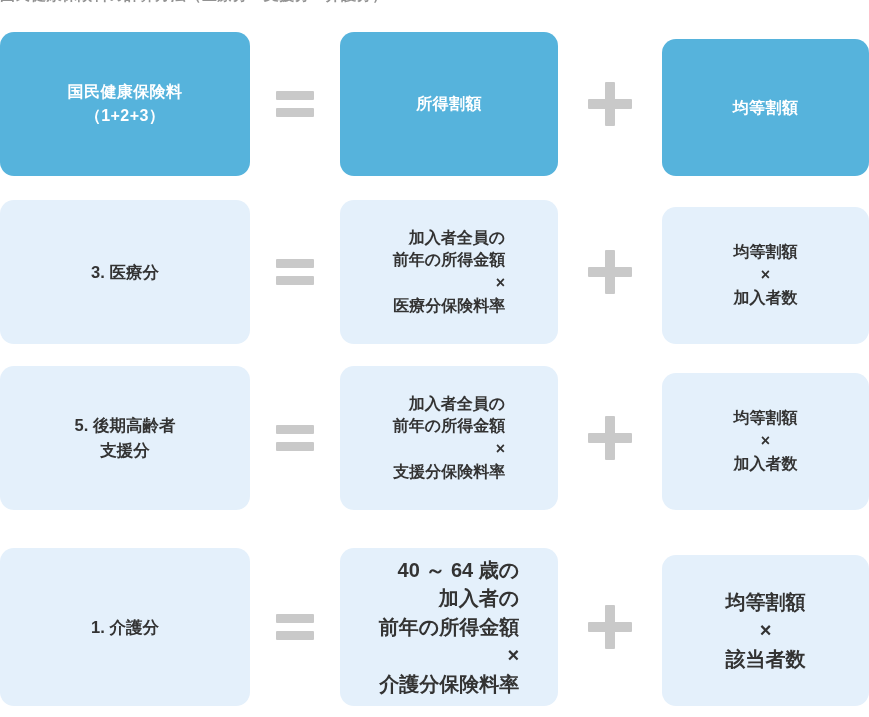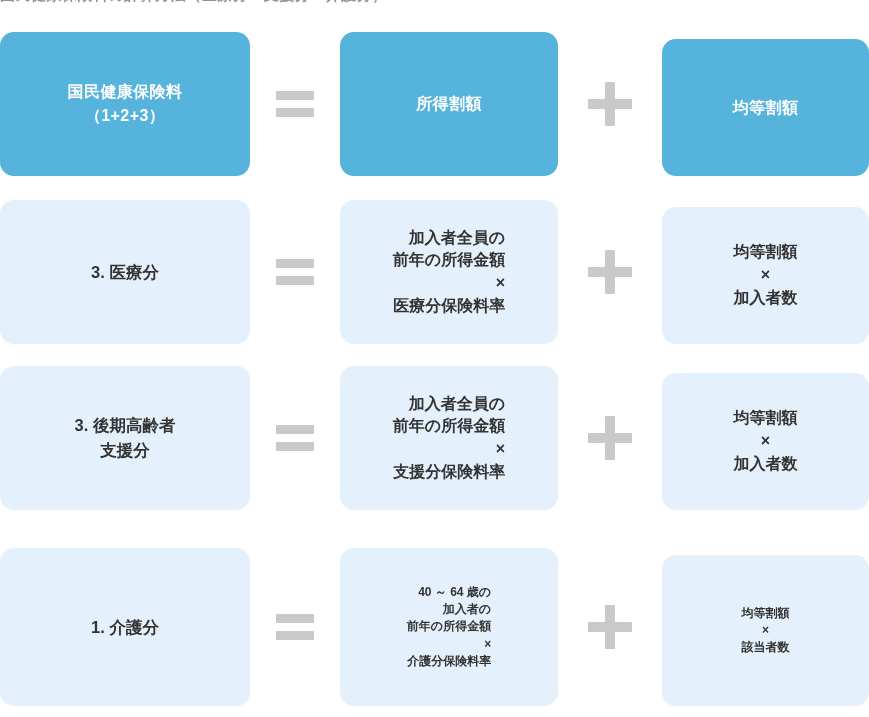--- a/index.html
+++ b/index.html
@@ -80,21 +80,21 @@
   }
 
   .box-text {
     font-weight: bold;
     line-height: 1.42;
     white-space: pre-line;
   }
   .row.r1 .box-text { font-size: 16px; line-height: 1.5; letter-spacing: .4px; }
   .row.r2 .box-text,
   .row.r3 .box-text { font-size: 16px; }
-  .row.r4 .box-text { font-size: 12px; }
+  .row.r4 .box-text { font-size: 20px; }
 
   .row.r2 .col-a .box-text,
   .row.r3 .col-a .box-text,
   .row.r4 .col-a .box-text { font-size: 16.5px; line-height: 1.5; }
 
   
   .operator {
     display: flex;
     align-items: center;
     justify-content: center;
@@ -181,21 +181,21 @@
     </div>
     <div class="cell-box secondary col-c">
       <span class="box-text">均等割額
 ×
 加入者数</span>
     </div>
   </div>
 
   <div class="row r3">
     <div class="cell-box secondary col-a">
-      <span class="box-text">3. 後期高齢者
+      <span class="box-text">5. 後期高齢者
 支援分</span>
     </div>
     <div class="operator op-a">
       <span class="eq-glyph"></span>
     </div>
     <div class="cell-box secondary col-b">
       <span class="box-text">加入者全員の
 前年の所得金額
 ×
 支援分保険料率</span>

